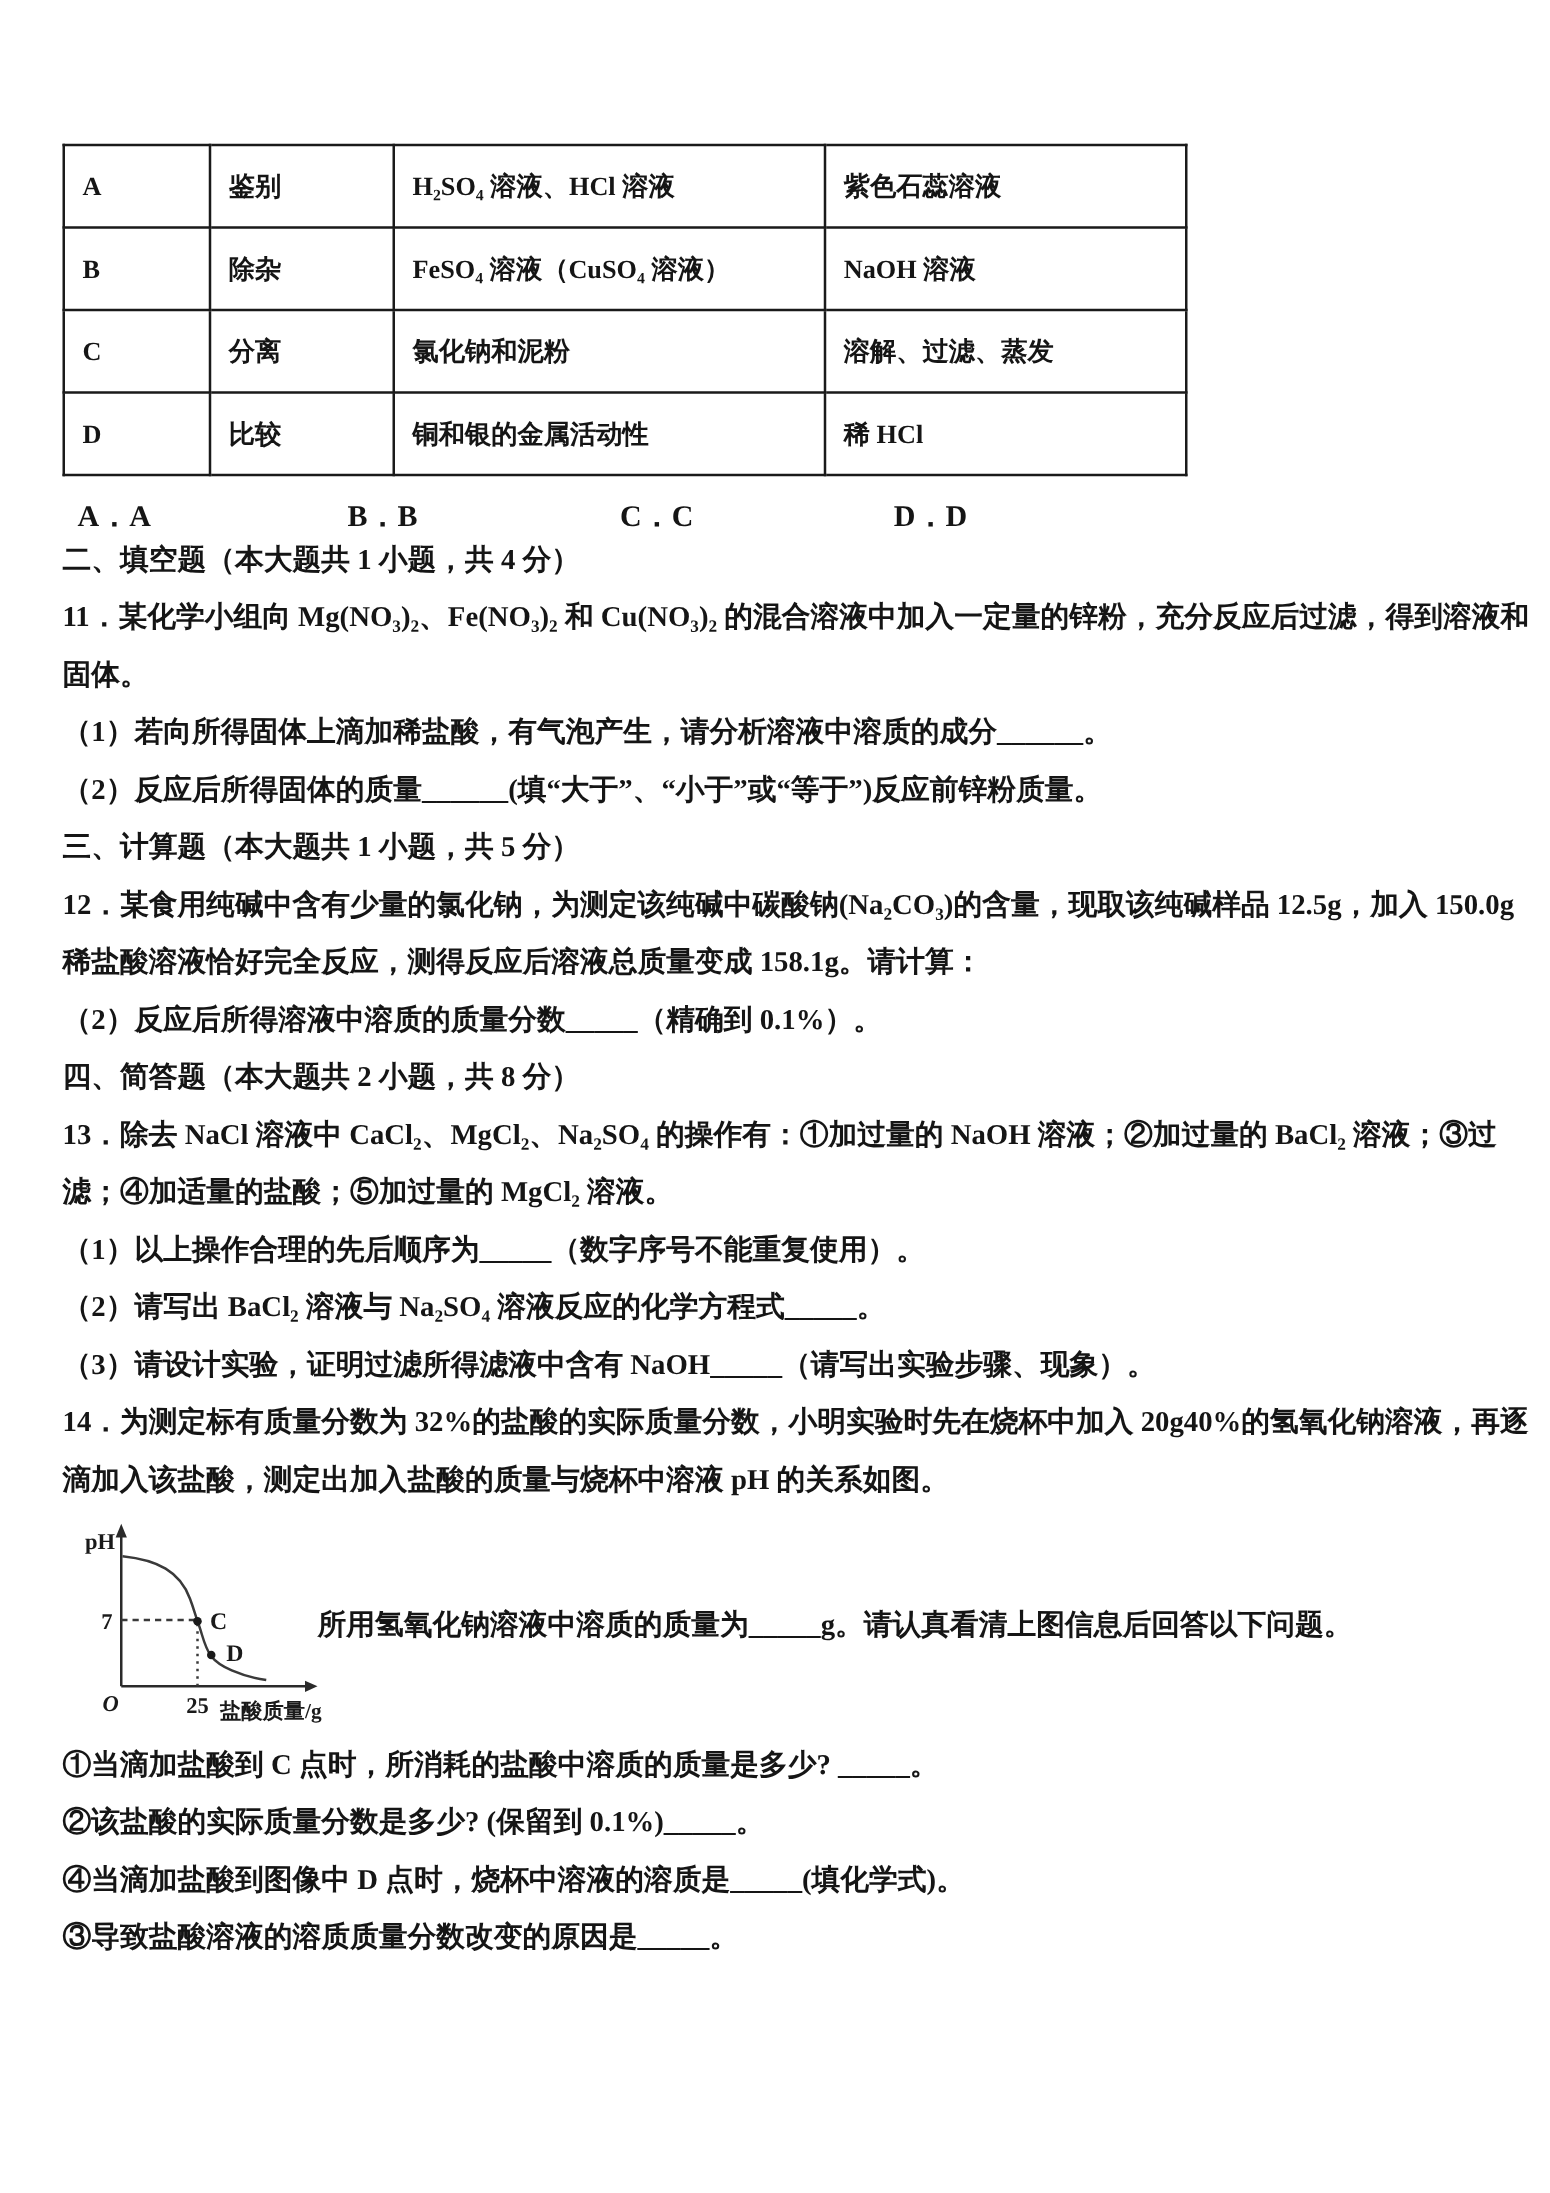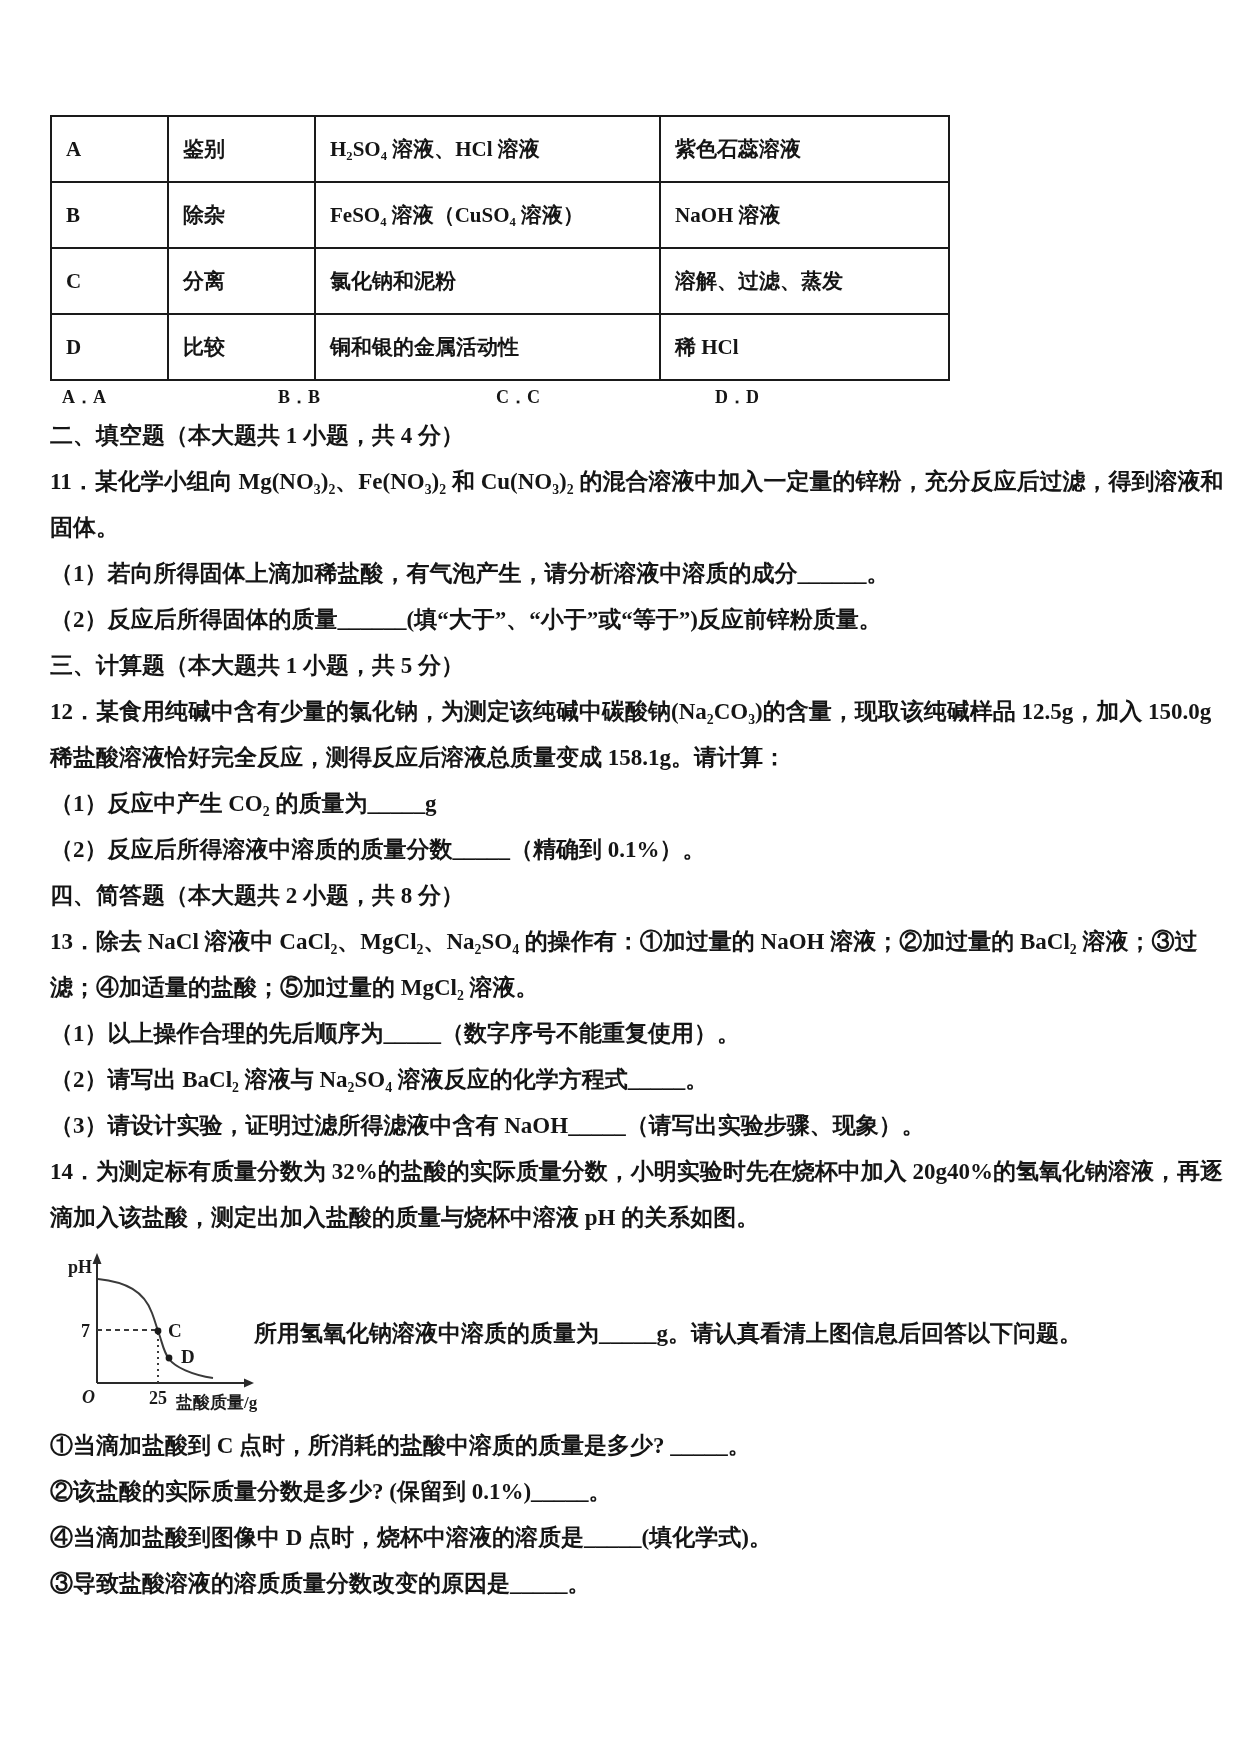--- a/index.html
+++ b/index.html
@@ -24,21 +24,21 @@
     border:2px solid #1a1a1a;
     height:66px;
     padding-left:14px;
     font-size:21px;
     vertical-align:middle;
     white-space:nowrap;
     overflow:hidden;
   }
   .col1{width:117px;} .col2{width:147px;} .col3{width:345px;margin-left:16px;} .col4{width:289px;}
   
-  .answers-row { position:relative; height:28px; margin-top:4px; font-size:18px;text-align:right; }
+  .answers-row { position:relative; height:28px; margin-top:16px; font-size:24px;text-align:right; }
   .answers-row span { position:absolute; top:0; white-space:nowrap; }
   .ans-a{left:12px;} .ans-b{left:228px;} .ans-c{left:446px;font-family:Liberation Serif, serif;} .ans-d{left:665px;}
   
   .line {
     height:46px; line-height:46px;
     font-size:23px;
     white-space:nowrap;
     overflow:visible;
   }
   
@@ -96,21 +96,20 @@
 
   <div class="line">二、填空题（本大题共 1 小题，共 4 分）</div>
   <div class="line">11．某化学小组向 Mg(NO₃)₂、Fe(NO₃)₂ 和 Cu(NO₃)₂ 的混合溶液中加入一定量的锌粉，充分反应后过滤，得到溶液和</div>
   <div class="line">固体。</div>
   <div class="line">（1）若向所得固体上滴加稀盐酸，有气泡产生，请分析溶液中溶质的成分______。</div>
   <div class="line">（2）反应后所得固体的质量______(填“大于”、“小于”或“等于”)反应前锌粉质量。</div>
 
   <div class="line">三、计算题（本大题共 1 小题，共 5 分）</div>
   <div class="line">12．某食用纯碱中含有少量的氯化钠，为测定该纯碱中碳酸钠(Na₂CO₃)的含量，现取该纯碱样品 12.5g，加入 150.0g</div>
   <div class="line">稀盐酸溶液恰好完全反应，测得反应后溶液总质量变成 158.1g。请计算：</div>
-  <div class="line">（1）反应中产生 CO₂ 的质量为_____g</div>
   <div class="line">（2）反应后所得溶液中溶质的质量分数_____（精确到 0.1%）。</div>
 
   <div class="line">四、简答题（本大题共 2 小题，共 8 分）</div>
   <div class="line">13．除去 NaCl 溶液中 CaCl₂、MgCl₂、Na₂SO₄ 的操作有：①加过量的 NaOH 溶液；②加过量的 BaCl₂ 溶液；③过</div>
   <div class="line">滤；④加适量的盐酸；⑤加过量的 MgCl₂ 溶液。</div>
   <div class="line">（1）以上操作合理的先后顺序为_____（数字序号不能重复使用）。</div>
   <div class="line">（2）请写出 BaCl₂ 溶液与 Na₂SO₄ 溶液反应的化学方程式_____。</div>
   <div class="line">（3）请设计实验，证明过滤所得滤液中含有 NaOH_____（请写出实验步骤、现象）。</div>
   <div class="line">14．为测定标有质量分数为 32%的盐酸的实际质量分数，小明实验时先在烧杯中加入 20g40%的氢氧化钠溶液，再逐</div>
   <div class="line">滴加入该盐酸，测定出加入盐酸的质量与烧杯中溶液 pH 的关系如图。</div>

